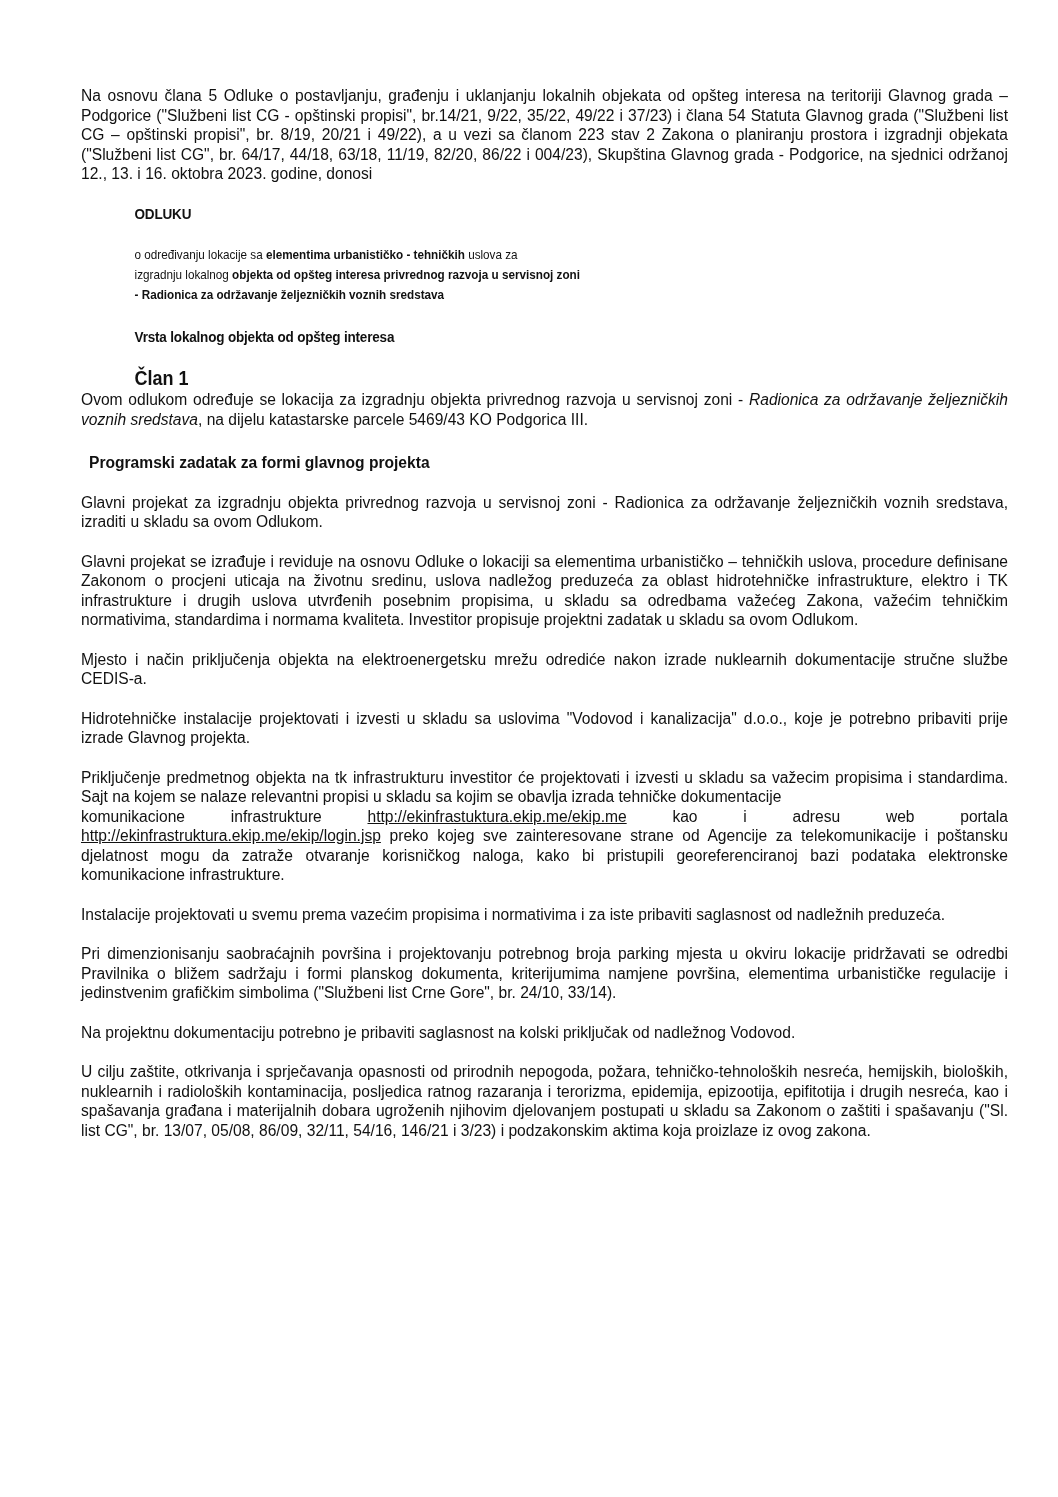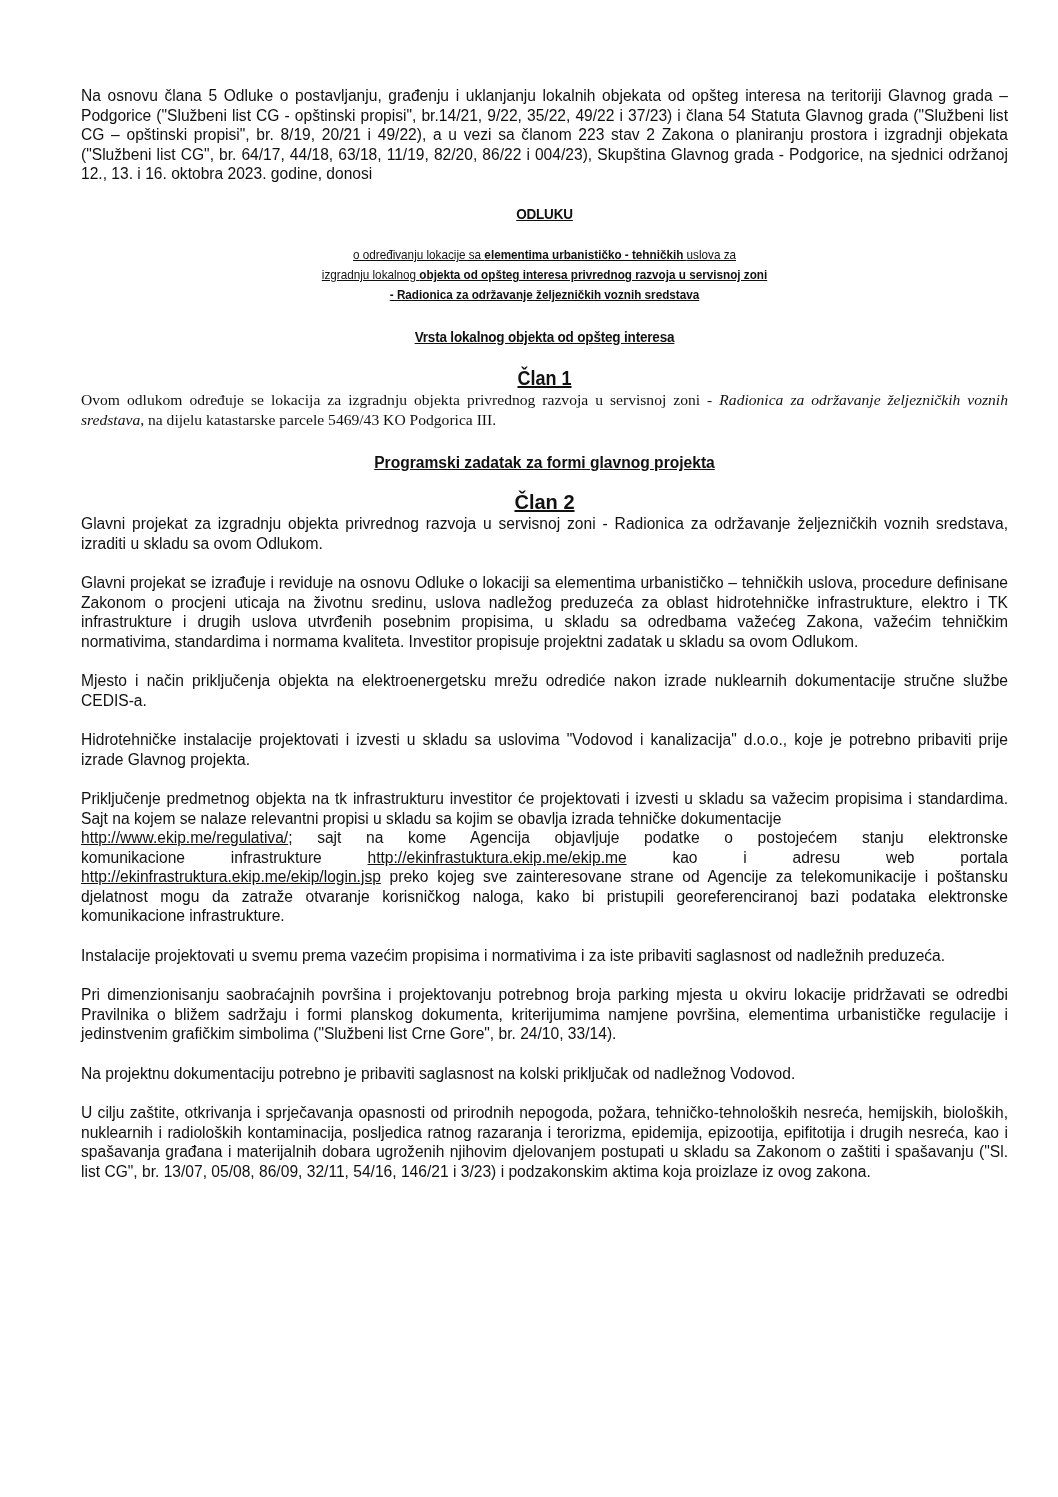--- a/index.html
+++ b/index.html
@@ -1,20 +1,20 @@
 <!DOCTYPE html>
 <html><head>
 <meta charset="utf-8">
 <style>
   html, body { margin: 0; padding: 0; background: #ffffff; }
   body { width: 1058px; height: 1497px; position: relative; overflow: hidden; color: #111; }
   .page { position: absolute; left: 81px; top: 86px; width: 927px; font-family: "Liberation Sans", sans-serif; font-size: 15.6px; line-height: 19.5px; }
   .just { text-align: justify; text-align-last: left; margin: 0; }
   .para { margin: 0 0 20px 0; }
-  .center { text-align: center; margin: 8px; text-decoration: underline; }
+  .center { text-align: left; margin: 8px; }
   .title { font-family: "Liberation Sans", sans-serif; font-weight: bold; font-size: 15px; letter-spacing: -0.2px; }
   .condensed { transform: scaleX(0.9); transform-origin: center; display: block; }
   .odluku { margin-top: 20px; margin-bottom: 22px; }
   .subtitle { font-weight: bold; font-size: 13px; line-height: 20px; }
   .subtitle .light { font-weight: normal; }
   .section-head { margin-top: 22px; margin-bottom: 22px; font-weight: bold; }
   .clan { font-weight: bold; font-size: 20px; margin-top: 0; margin-bottom: 2px; }
   .ital { font-style: italic; }
   .link { text-decoration: underline; }
   .spread { display: flex; justify-content: space-between; }
@@ -40,42 +40,36 @@
     <span class="condensed">- Radionica za održavanje željezničkih voznih sredstava</span>
   </div>
 
   <p class="center title section-head">
     <span class="condensed">Vrsta lokalnog objekta od opšteg interesa</span>
   </p>
 
   <p class="center clan">
     <span class="condensed">Član 1</span>
   </p>
-  <p class="just para" style="font-family: Liberation Serif, serif;">
+  <p class="just para" style="font-family: Liberation Sans, sans-serif;">
     <span>Ovom odlukom određuje se lokacija za izgradnju objekta privrednog razvoja u servisnoj zoni - </span><span class="ital">Radionica za održavanje željezničkih voznih sredstava</span><span>, na dijelu katastarske parcele 5469/43 KO Podgorica III.</span>
   </p>
 
   <p class="center section-head" style="margin-top:24px;margin-bottom:20px;">
     <span>Programski zadatak za formi glavnog projekta</span>
   </p>
 
-  <p class="center clan">
-    <span>Član 2</span>
-  </p>
 
   <p class="just para">Glavni projekat za izgradnju objekta privrednog razvoja u servisnoj zoni - Radionica za održavanje željezničkih voznih sredstava, izraditi u skladu sa ovom Odlukom.</p>
   <p class="just para">Glavni projekat se izrađuje i reviduje na osnovu Odluke o lokaciji sa elementima urbanističko – tehničkih uslova, procedure definisane Zakonom o procjeni uticaja na životnu sredinu, uslova nadležog preduzeća za oblast hidrotehničke infrastrukture, elektro i TK infrastrukture i drugih uslova utvrđenih posebnim propisima, u skladu sa odredbama važećeg Zakona, važećim tehničkim normativima, standardima i normama kvaliteta. Investitor propisuje projektni zadatak u skladu sa ovom Odlukom.</p>
   <p class="just para">Mjesto i način priključenja objekta na elektroenergetsku mrežu odrediće nakon izrade nuklearnih dokumentacije stručne službe CEDIS-a.</p>
   <p class="just para">Hidrotehničke instalacije projektovati i izvesti u skladu sa uslovima "Vodovod i kanalizacija" d.o.o., koje je potrebno pribaviti prije izrade Glavnog projekta.</p>
 
   <div class="para">
     <p class="just">Priključenje predmetnog objekta na tk infrastrukturu investitor će projektovati i izvesti u skladu sa važecim propisima i standardima. Sajt na kojem se nalaze relevantni propisi u skladu sa kojim se obavlja izrada tehničke dokumentacije</p>
-    <div class="spread" style="display:block;text-align:justify;text-align-last:justify;">
-      <span class="link">http://www.ekip.me/regulativa/</span><span>; sajt na kome Agencija objavljuje podatke o postojećem stanju elektronske</span>
-    </div>
     <div class="spread">
       <span>komunikacione</span>
       <span>infrastrukture</span>
       <span class="link">http://ekinfrastuktura.ekip.me/ekip.me</span>
       <span>kao</span>
       <span>i</span>
       <span>adresu</span>
       <span>web</span>
       <span>portala</span>
     </div>

